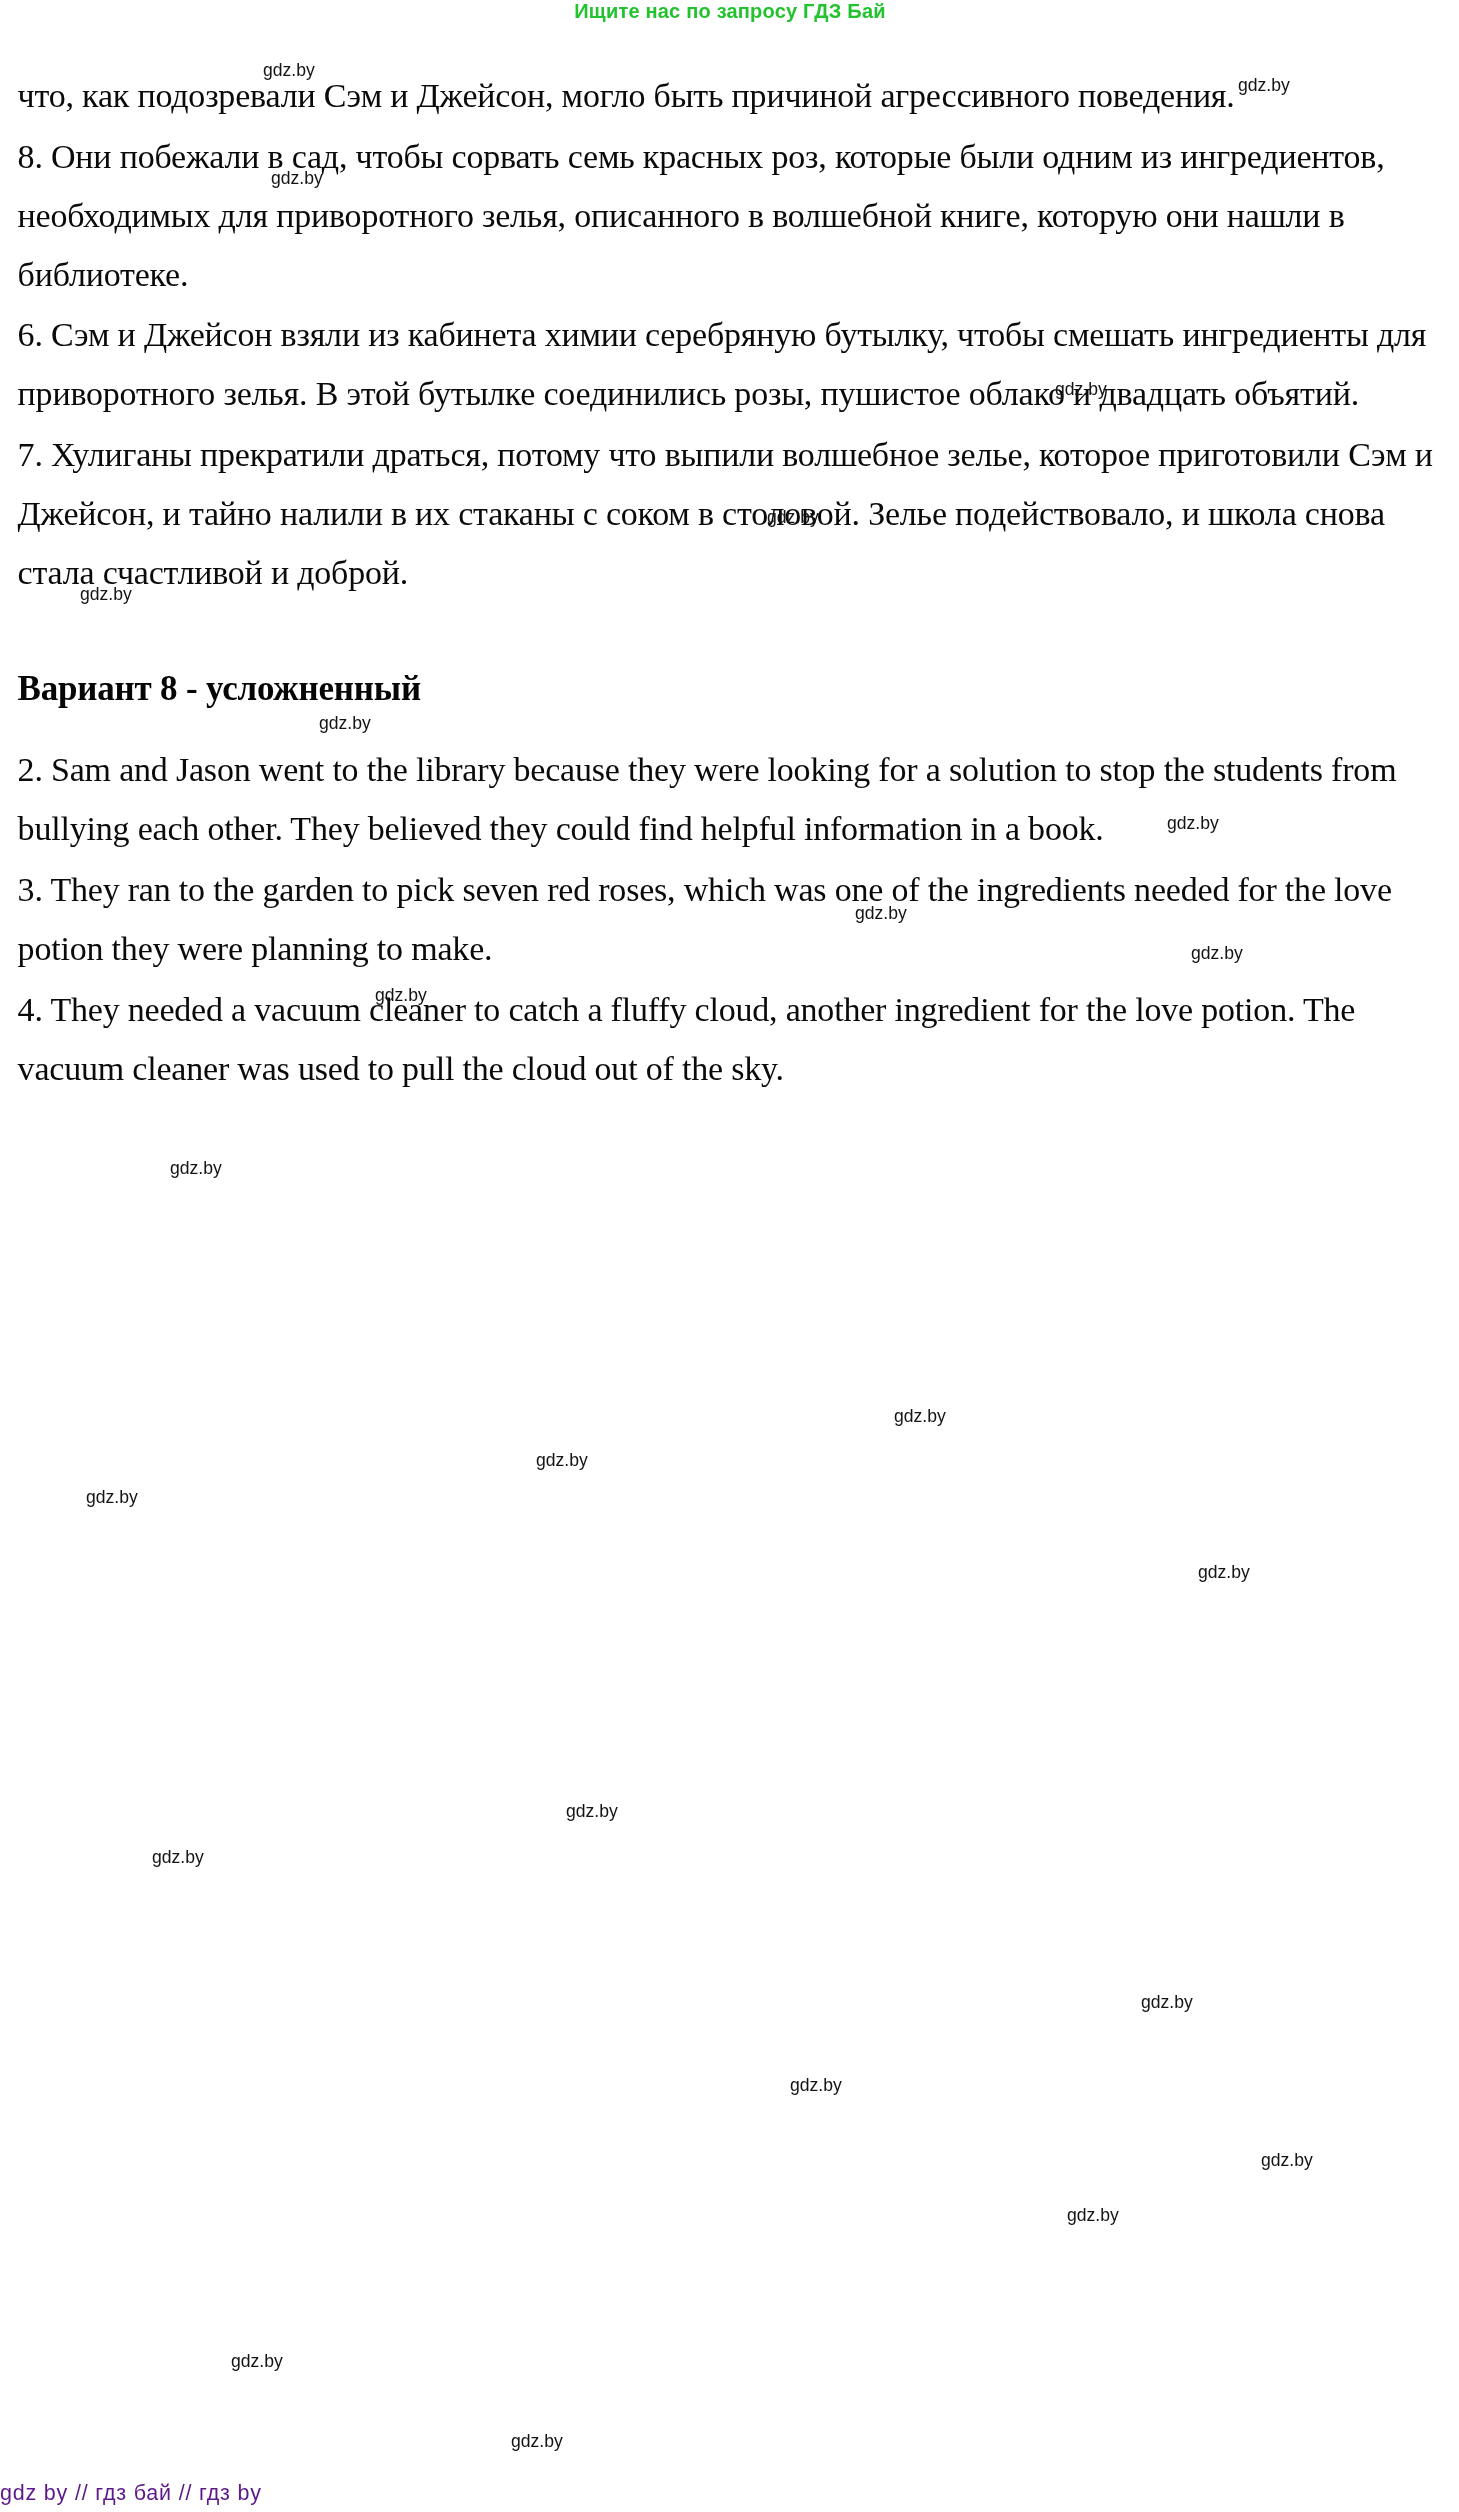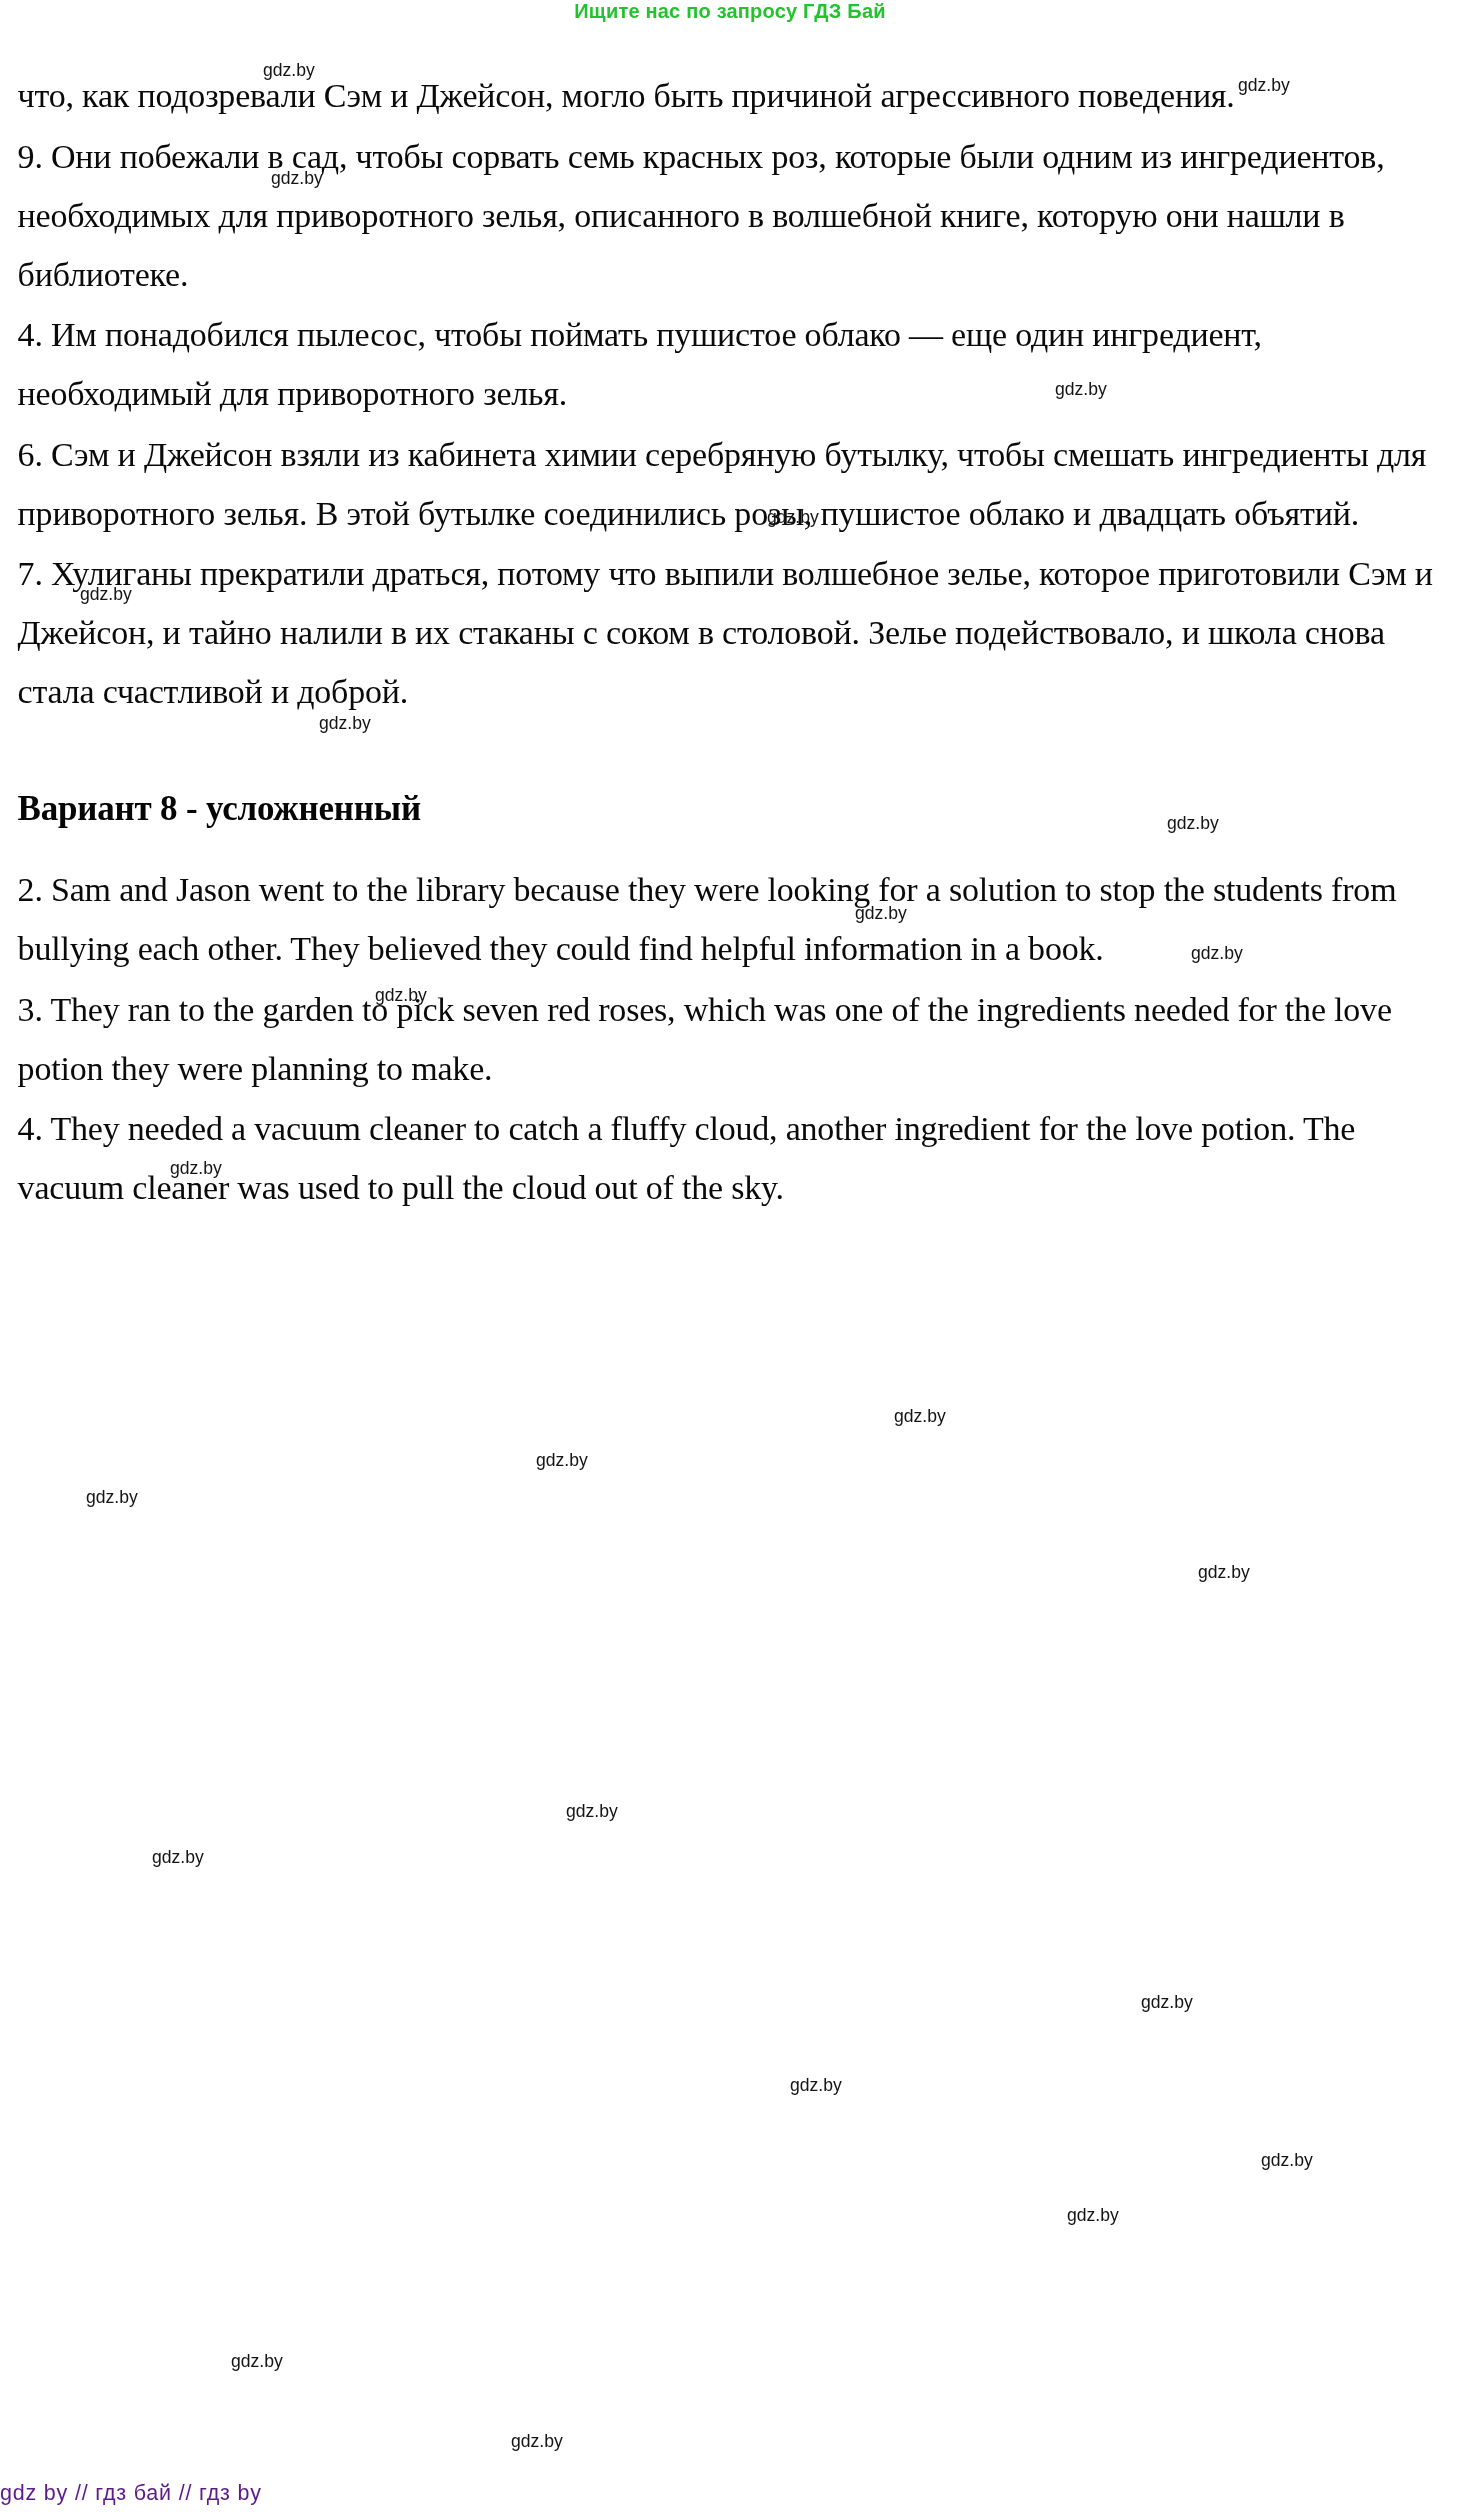--- a/index.html
+++ b/index.html
@@ -106,23 +106,22 @@
 
 <div class="page">
 
   <div class="promo-banner">Ищите нас по запросу ГДЗ Бай</div>
 
   <div class="content">
 
     <p class="para ru">что, как подозревали Сэм и Джейсон, могло быть причиной агрессивного поведения.</p>
 
 
-    <p class="para ru">9. Они побежали в сад, чтобы сорвать семь красных роз, которые были одним из ингредиентов, необходимых для приворотного зелья, описанного в волшебной книге, которую они нашли в библиотеке.</p>
+    <p class="para ru">8. Они побежали в сад, чтобы сорвать семь красных роз, которые были одним из ингредиентов, необходимых для приворотного зелья, описанного в волшебной книге, которую они нашли в библиотеке.</p>
 
-    <p class="para ru">4. Им понадобился пылесос, чтобы поймать пушистое облако — еще один ингредиент, необходимый для приворотного зелья.</p>
 
 
     <p class="para ru">6. Сэм и Джейсон взяли из кабинета химии серебряную бутылку, чтобы смешать ингредиенты для приворотного зелья. В этой бутылке соединились розы, пушистое облако и двадцать объятий.</p>
 
     <p class="para ru">7. Хулиганы прекратили драться, потому что выпили волшебное зелье, которое приготовили Сэм и Джейсон, и тайно налили в их стаканы с соком в столовой. Зелье подействовало, и школа снова стала счастливой и доброй.</p>
 
     <div class="gap-lg"></div>
 
     <h2 class="section-heading">Вариант 8 - усложненный</h2>
 

